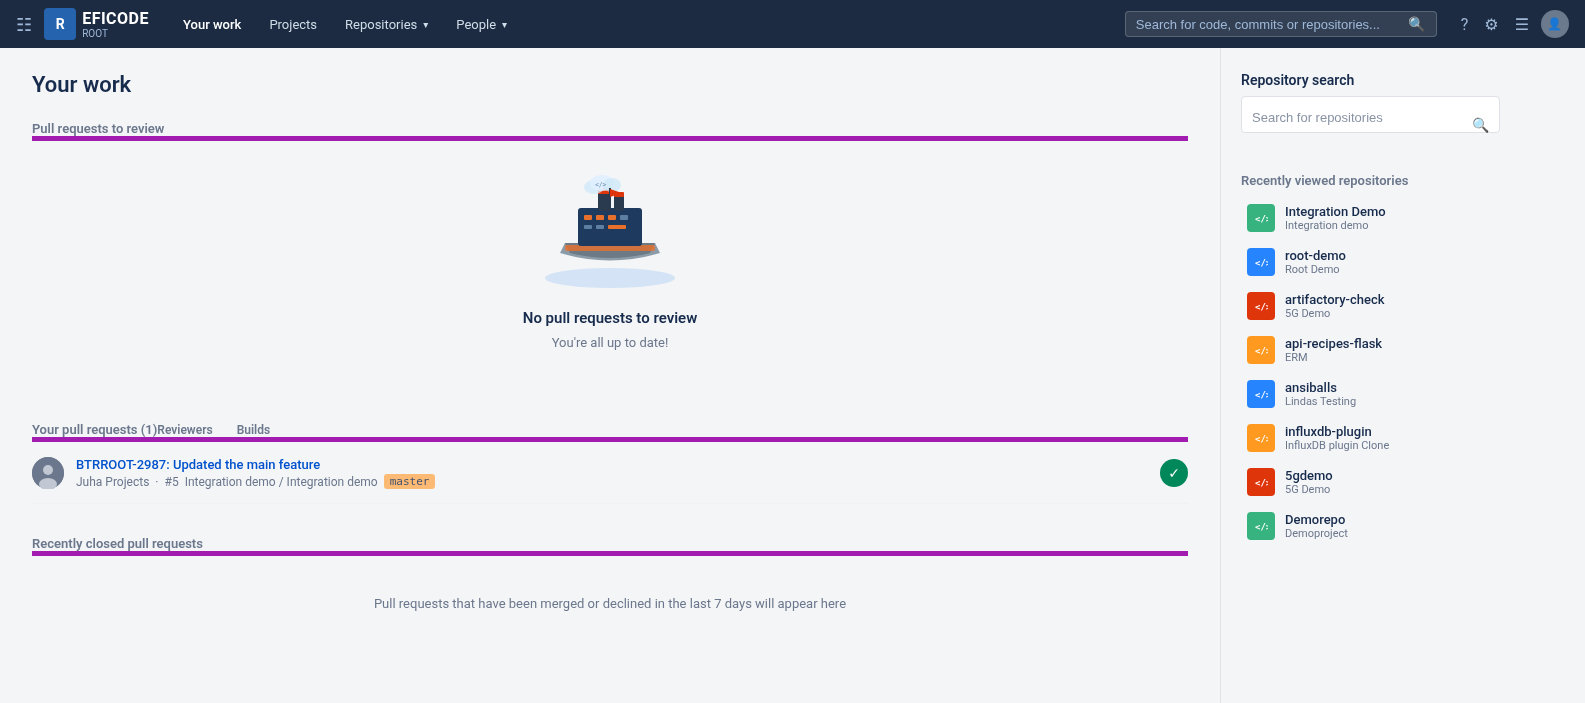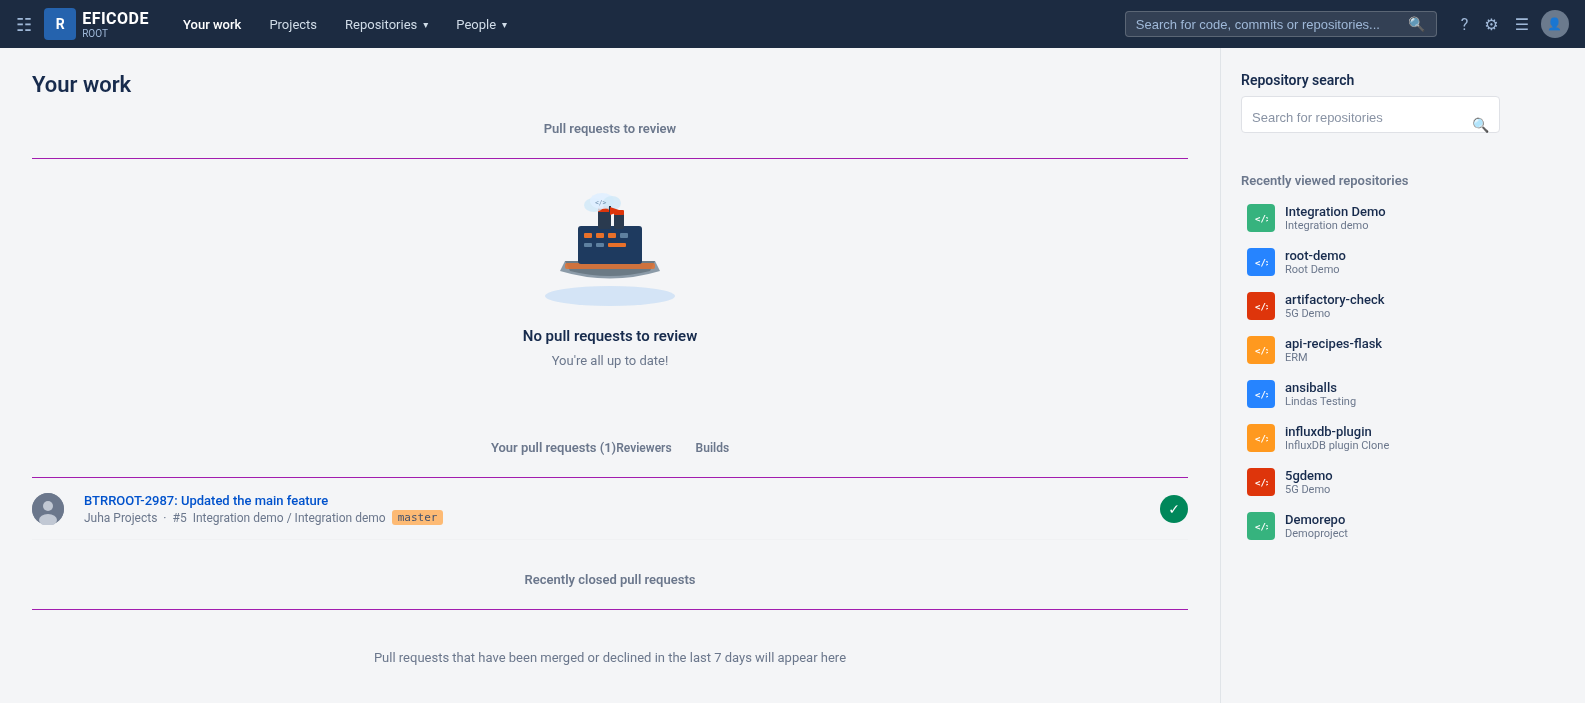--- a/index.html
+++ b/index.html
@@ -126,25 +126,25 @@
     }
 
     
     .section {
       margin-bottom: 32px;
     }
     .section-header {
       font-size: 13px;
       font-weight: 600;
       color: #6b778c;
-      padding-bottom: 22px;
-      border-bottom: 1px solid #a21caf;
+      padding-bottom: 0;
+      border-bottom: 5px solid #a21caf;
       margin-bottom: 0;
       display: flex;
-      justify-content: center;
+      justify-content: flex-start;
       align-items: center;
     }
     .section-header-right {
       display: flex;
       gap: 24px;
       color: #6b778c;
       font-size: 12px;
     }
 
     
@@ -185,21 +185,20 @@
       background: #8993a4;
       flex-shrink: 0;
       display: flex;
       align-items: center;
       justify-content: center;
       color: white;
       font-size: 13px;
     }
     .pr-info {
       flex: 1;
-      margin-left: 8px;
     }
     .pr-title {
       color: #0052cc;
       font-size: 13px;
       font-weight: 500;
       cursor: pointer;
       text-decoration: none;
     }
     .pr-meta {
       font-size: 12px;

